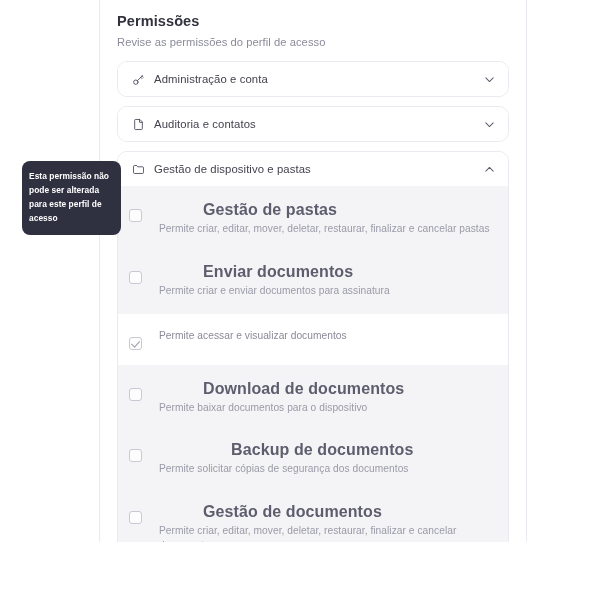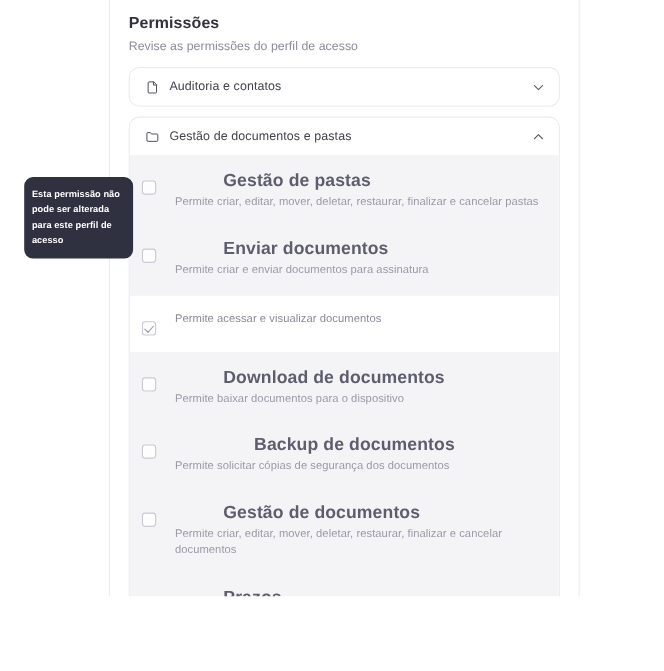--- a/index.html
+++ b/index.html
@@ -243,20 +243,38 @@
 <body>
 
 <div class="stage">
 
   <div class="outer-card">
     <div class="card-inner">
 
       <div class="page-title">Permissões</div>
       <div class="page-subtitle">Revise as permissões do perfil de acesso</div>
 
+      <div class="accordion">
+        <div class="acc-header">
+          <span class="acc-icon">
+            <svg width="13" height="13" viewBox="0 0 16 16" fill="none" stroke="currentColor" stroke-width="1.1" stroke-linecap="round" stroke-linejoin="round">
+              <circle cx="4.7" cy="11.3" r="2.7"></circle>
+              <path d="M6.7 9.4 L13 3.1"></path>
+              <path d="M10.6 5.2 L12.2 6.8"></path>
+              <path d="M12.1 3.7 L13.7 5.3"></path>
+            </svg>
+          </span>
+          <span class="acc-label">Administração e conta</span>
+          <span class="acc-chevron">
+            <svg width="13" height="13" viewBox="0 0 16 16" fill="none" stroke="currentColor" stroke-width="1.25" stroke-linecap="round" stroke-linejoin="round">
+              <path d="M3.5 6 L8 10.5 L12.5 6"></path>
+            </svg>
+          </span>
+        </div>
+      </div>
 
       <div class="accordion">
         <div class="acc-header">
           <span class="acc-icon">
             <svg width="13" height="13" viewBox="0 0 16 16" fill="none" stroke="currentColor" stroke-width="1.1" stroke-linecap="round" stroke-linejoin="round">
               <path d="M9.2 1.8 H4.3 a1 1 0 0 0 -1 1 v10.4 a1 1 0 0 0 1 1 h7.4 a1 1 0 0 0 1 -1 V5.3 Z"></path>
               <path d="M9.2 1.8 V5.3 h3.5"></path>
             </svg>
           </span>
           <span class="acc-label">Auditoria e contatos</span>
@@ -268,21 +286,21 @@
         </div>
       </div>
 
       <div class="accordion expanded">
         <div class="acc-header">
           <span class="acc-icon">
             <svg width="13" height="13" viewBox="0 0 16 16" fill="none" stroke="currentColor" stroke-width="1.1" stroke-linecap="round" stroke-linejoin="round">
               <path d="M1.9 4.1 a1 1 0 0 1 1 -1 h2.9 l1.3 1.6 h6 a1 1 0 0 1 1 1 v6.2 a1 1 0 0 1 -1 1 H2.9 a1 1 0 0 1 -1 -1 Z"></path>
             </svg>
           </span>
-          <span class="acc-label">Gestão de documentos e pastas</span>
+          <span class="acc-label">Gestão de dispositivo e pastas</span>
           <span class="acc-chevron">
             <svg width="13" height="13" viewBox="0 0 16 16" fill="none" stroke="currentColor" stroke-width="1.25" stroke-linecap="round" stroke-linejoin="round">
               <path d="M3.5 10 L8 5.5 L12.5 10"></path>
             </svg>
           </span>
         </div>
 
         <div class="acc-body">
 
           <div class="perm-group">

